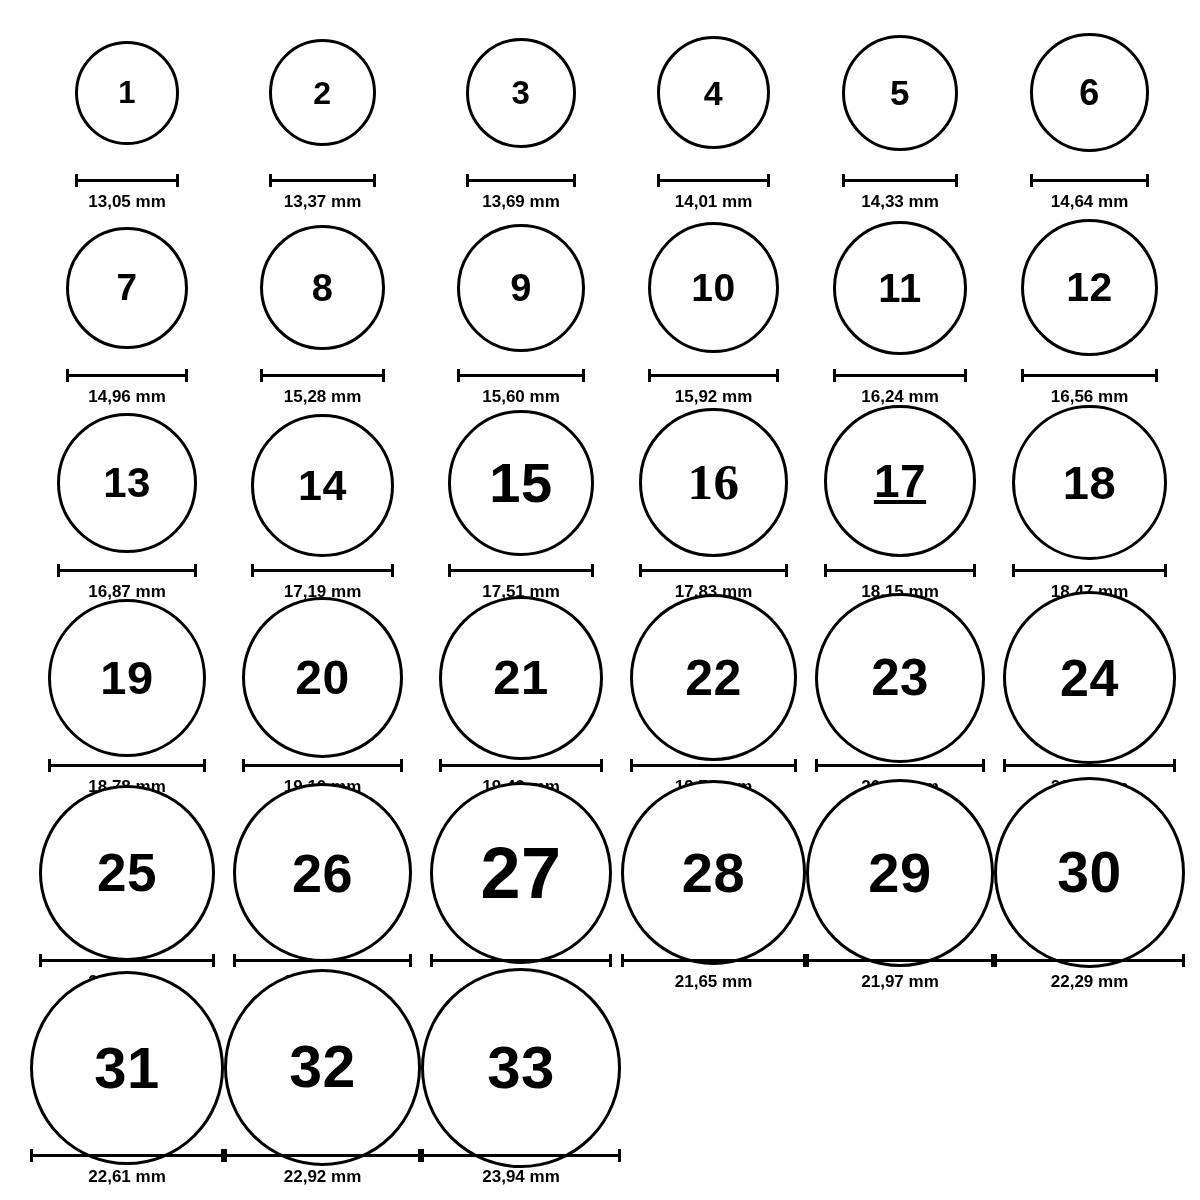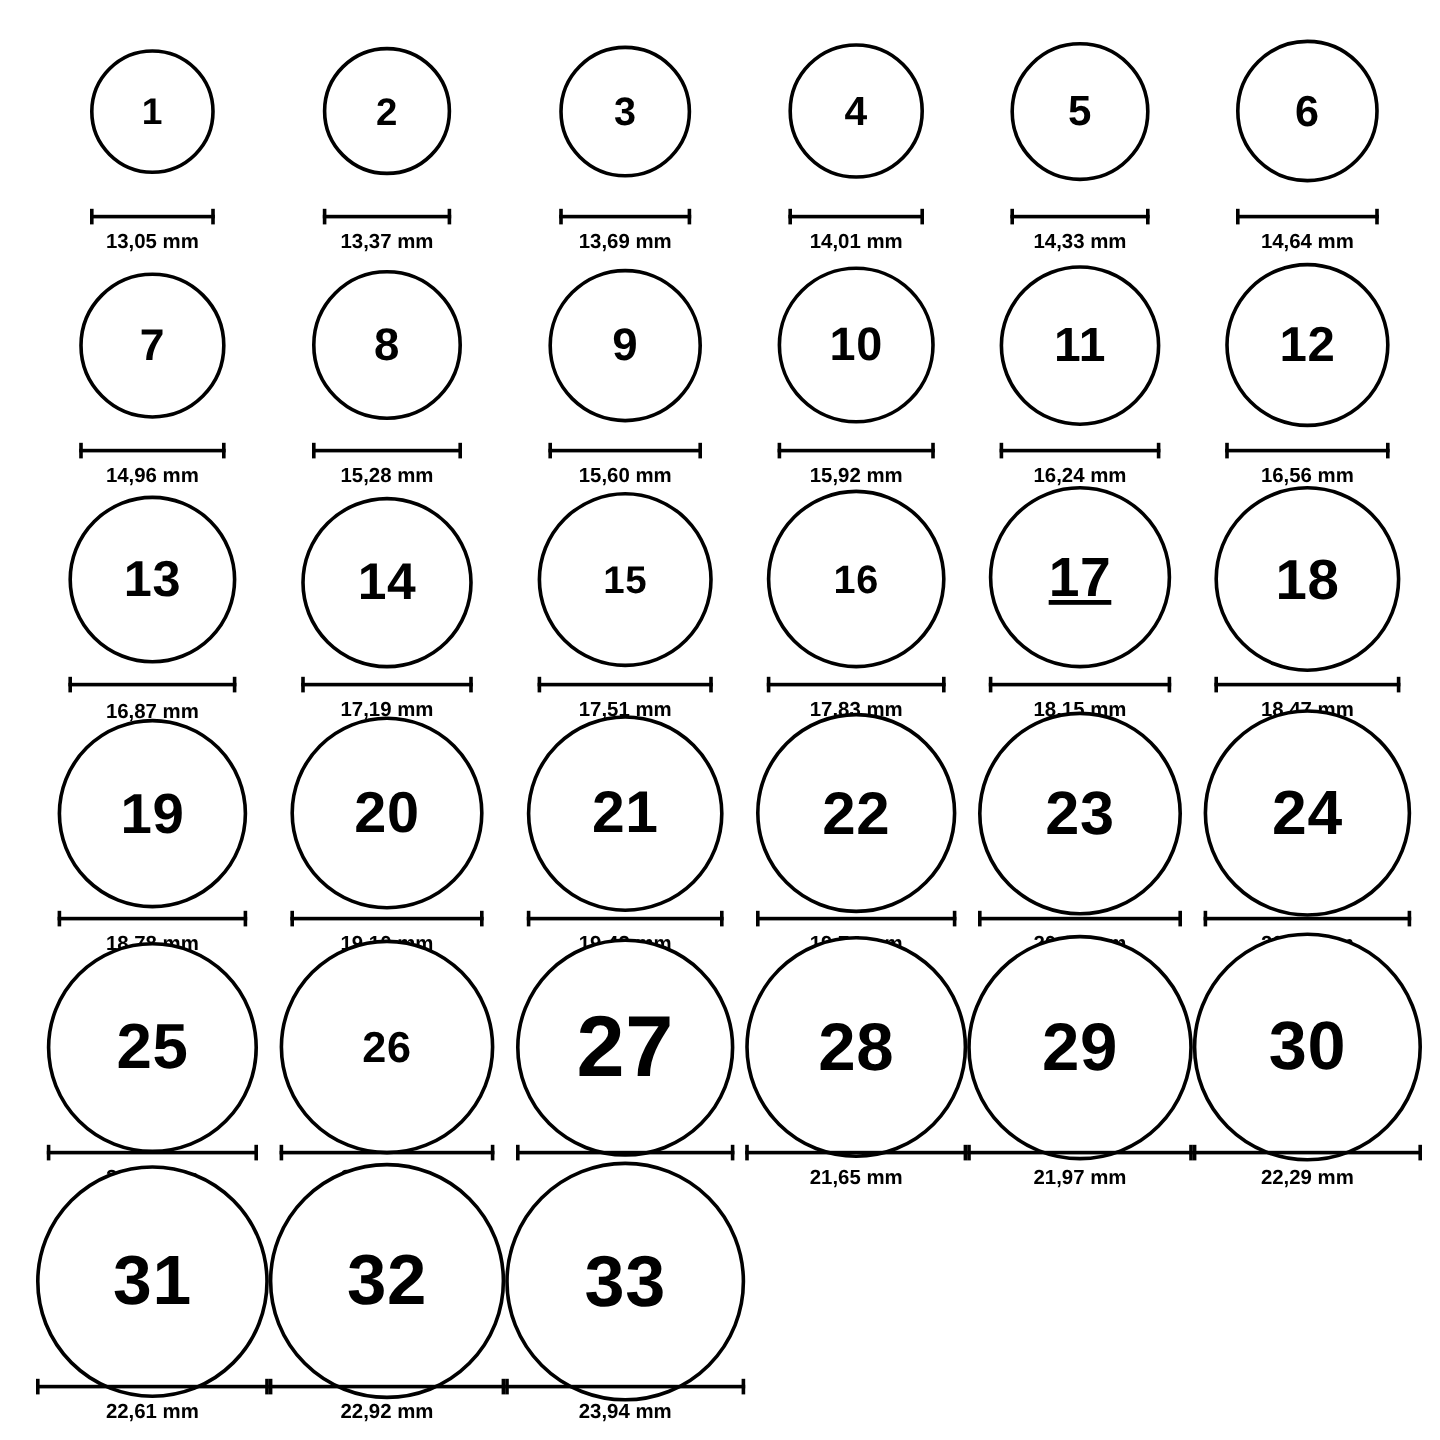--- a/index.html
+++ b/index.html
@@ -215,21 +215,21 @@
         <div class="ring-wrap" style="height: 149px; align-items: center;">
           <div class="ring" style="width: 137px; height: 137px;">
             <span class="ring-number" style="font-size: 41px;">12</span>
           </div>
         </div>
         <div class="measure">
           <div class="bar" style="width: 137px;"></div>
         </div>
         <div class="mm-label">16,56 mm</div>
       </div>
-      <div class="cell" style="height: 195px; justify-content: space-between;">
+      <div class="cell" style="height: 195px;">
         <div class="ring-wrap" style="height: 149px; align-items: center;">
           <div class="ring" style="width: 140px; height: 140px;">
             <span class="ring-number" style="font-size: 42px;">13</span>
           </div>
         </div>
         <div class="measure">
           <div class="bar" style="width: 140px;"></div>
         </div>
         <div class="mm-label">16,87 mm</div>
       </div>
@@ -240,32 +240,32 @@
           </div>
         </div>
         <div class="measure">
           <div class="bar" style="width: 143px;"></div>
         </div>
         <div class="mm-label">17,19 mm</div>
       </div>
       <div class="cell" style="height: 195px;">
         <div class="ring-wrap" style="height: 149px; align-items: center;">
           <div class="ring" style="width: 146px; height: 146px;">
-            <span class="ring-number" style="font-size: 32px;">15</span>
+            <span class="ring-number" style="font-size: 56px;">15</span>
           </div>
         </div>
         <div class="measure">
           <div class="bar" style="width: 146px;"></div>
         </div>
         <div class="mm-label">17,51 mm</div>
       </div>
       <div class="cell" style="height: 195px;">
         <div class="ring-wrap" style="height: 149px; align-items: center;">
           <div class="ring" style="width: 149px; height: 149px;">
-            <span class="ring-number" style="font-size: 33px;">16</span>
+            <span class="ring-number" style="font-size: 51px; font-family: Liberation Serif, serif;">16</span>
           </div>
         </div>
         <div class="measure">
           <div class="bar" style="width: 149px;"></div>
         </div>
         <div class="mm-label">17,83 mm</div>
       </div>
       <div class="cell" style="height: 195px;">
         <div class="ring-wrap" style="height: 149px; align-items: flex-end; text-decoration: underline;">
           <div class="ring" style="width: 152px; height: 152px;">
@@ -361,21 +361,21 @@
           </div>
         </div>
         <div class="measure">
           <div class="bar" style="width: 176px;"></div>
         </div>
         <div class="mm-label">20,70 mm</div>
       </div>
       <div class="cell" style="height: 195px;">
         <div class="ring-wrap" style="height: 149px; align-items: center;">
           <div class="ring" style="width: 179px; height: 179px;">
-            <span class="ring-number" style="font-size: 36px;">26</span>
+            <span class="ring-number" style="font-size: 54px;">26</span>
           </div>
         </div>
         <div class="measure">
           <div class="bar" style="width: 179px;"></div>
         </div>
         <div class="mm-label">21,01 mm</div>
       </div>
       <div class="cell" style="height: 195px;">
         <div class="ring-wrap" style="height: 149px; align-items: center;">
           <div class="ring" style="width: 182px; height: 182px;">

